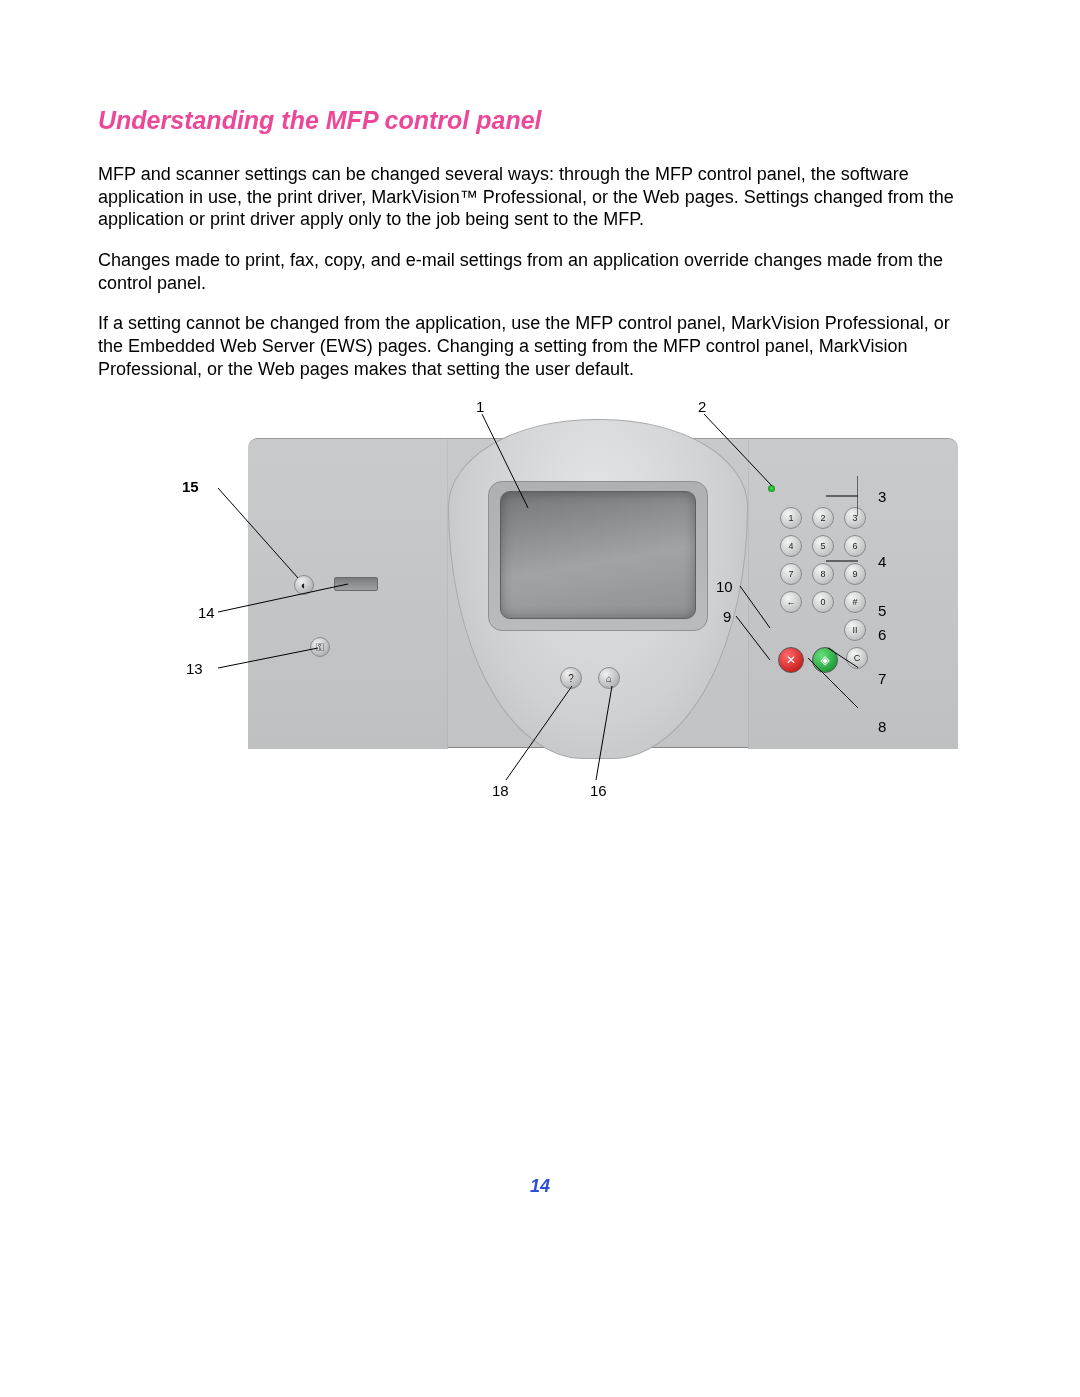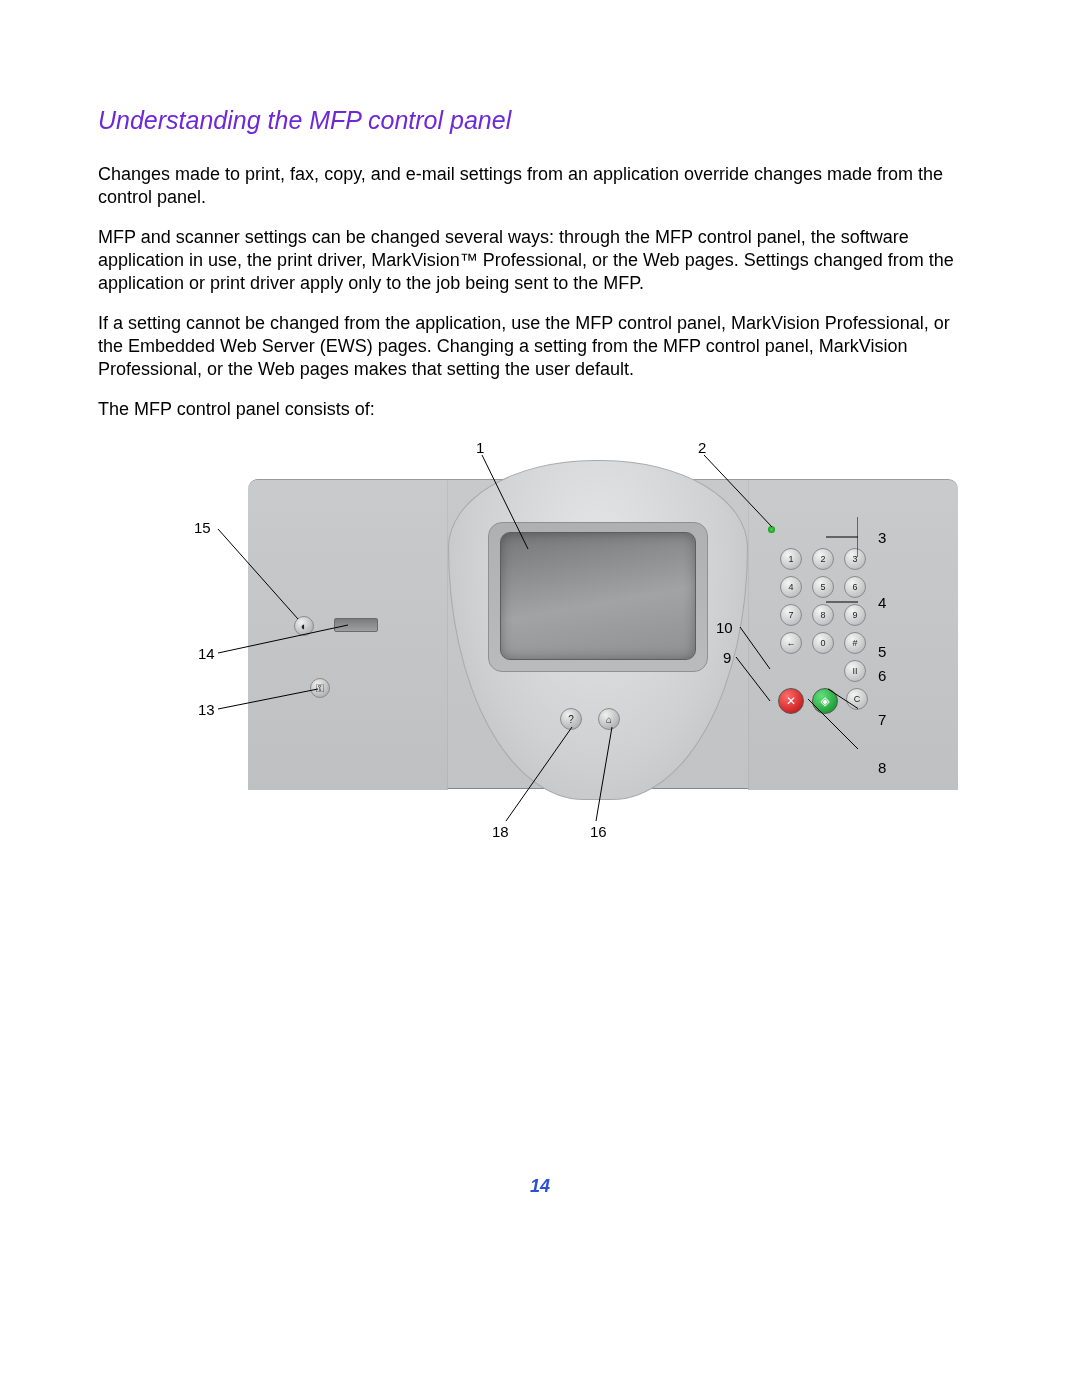--- a/index.html
+++ b/index.html
@@ -10,23 +10,23 @@
     font-family: Arial, Helvetica, sans-serif;
     position: relative;
   }
   .content {
     position: absolute;
     left: 98px;
     top: 106px;
     width: 870px;
   }
   .heading {
-    color: #6d28d9;
+    color: #ec4899;
     font-style: italic;
-    font-weight: normal;
+    font-weight: bold;
     font-size: 25px;
     margin-bottom: 28px;
   }
   .para {
     font-size: 18px;
     line-height: 1.26;
     color: #000;
     margin-bottom: 18px;
   }
   .diagram-area {
@@ -146,24 +146,23 @@
     font-weight: bold;
     font-style: italic;
     font-size: 18px;
   }
 </style>
 </head>
 <body>
 
 <div class="content">
   <div class="heading">Understanding the MFP control panel</div>
+  <p class="para">MFP and scanner settings can be changed several ways: through the MFP control panel, the software application in use, the print driver, MarkVision™ Professional, or the Web pages. Settings changed from the application or print driver apply only to the job being sent to the MFP.</p>
   <p class="para">Changes made to print, fax, copy, and e-mail settings from an application override changes made from the control panel.</p>
-  <p class="para">MFP and scanner settings can be changed several ways: through the MFP control panel, the software application in use, the print driver, MarkVision™ Professional, or the Web pages. Settings changed from the application or print driver apply only to the job being sent to the MFP.</p>
   <p class="para">If a setting cannot be changed from the application, use the MFP control panel, MarkVision Professional, or the Embedded Web Server (EWS) pages. Changing a setting from the MFP control panel, MarkVision Professional, or the Web pages makes that setting the user default.</p>
-  <p class="para">The MFP control panel consists of:</p>
 
   <div class="diagram-area">
 
     <div class="device">
       <div class="device-left"></div>
       <div class="device-right"></div>
       <div class="center-panel"></div>
       <div class="screen-bezel"></div>
       <div class="screen"></div>
 
@@ -215,23 +214,23 @@
     <span class="callout" style="left:720px; top:90px;">3</span>
     <span class="callout" style="left:720px; top:155px;">4</span>
     <span class="callout" style="left:720px; top:204px;">5</span>
     <span class="callout" style="left:720px; top:228px;">6</span>
     <span class="callout" style="left:720px; top:272px;">7</span>
     <span class="callout" style="left:720px; top:320px;">8</span>
     <span class="callout" style="left:565px; top:210px;">9</span>
     <span class="callout" style="left:558px; top:180px;text-align:right;">10</span>
     <span class="callout" style="left:432px; top:384px;">16</span>
     <span class="callout" style="left:334px; top:384px;">18</span>
-    <span class="callout" style="left:40px; top:262px;">13</span>
+    <span class="callout" style="left:28px; top:262px;">13</span>
     <span class="callout" style="left:40px; top:206px;">14</span>
-    <span class="callout" style="left:36px; top:80px;">15</span>
+    <span class="callout" style="left:24px; top:80px;font-weight:bold;">15</span>
 
     <svg class="svg-layer" viewBox="0 0 700 410">
       <line class="callout-line" x1="324" y1="16" x2="370" y2="110"></line>
       <line class="callout-line" x1="546" y1="16" x2="614" y2="88"></line>
       <line class="callout-line" x1="668" y1="98" x2="716" y2="98"></line>
       <line class="callout-line" x1="700" y1="163" x2="716" y2="163"></line>
       <line class="callout-line" x1="668" y1="163" x2="700" y2="163"></line>
       <line class="callout-line" x1="702" y1="212" x2="716" y2="212"></line>
       <line class="callout-line" x1="700" y1="236" x2="716" y2="236"></line>
       <line class="callout-line" x1="670" y1="250" x2="716" y2="280"></line>

